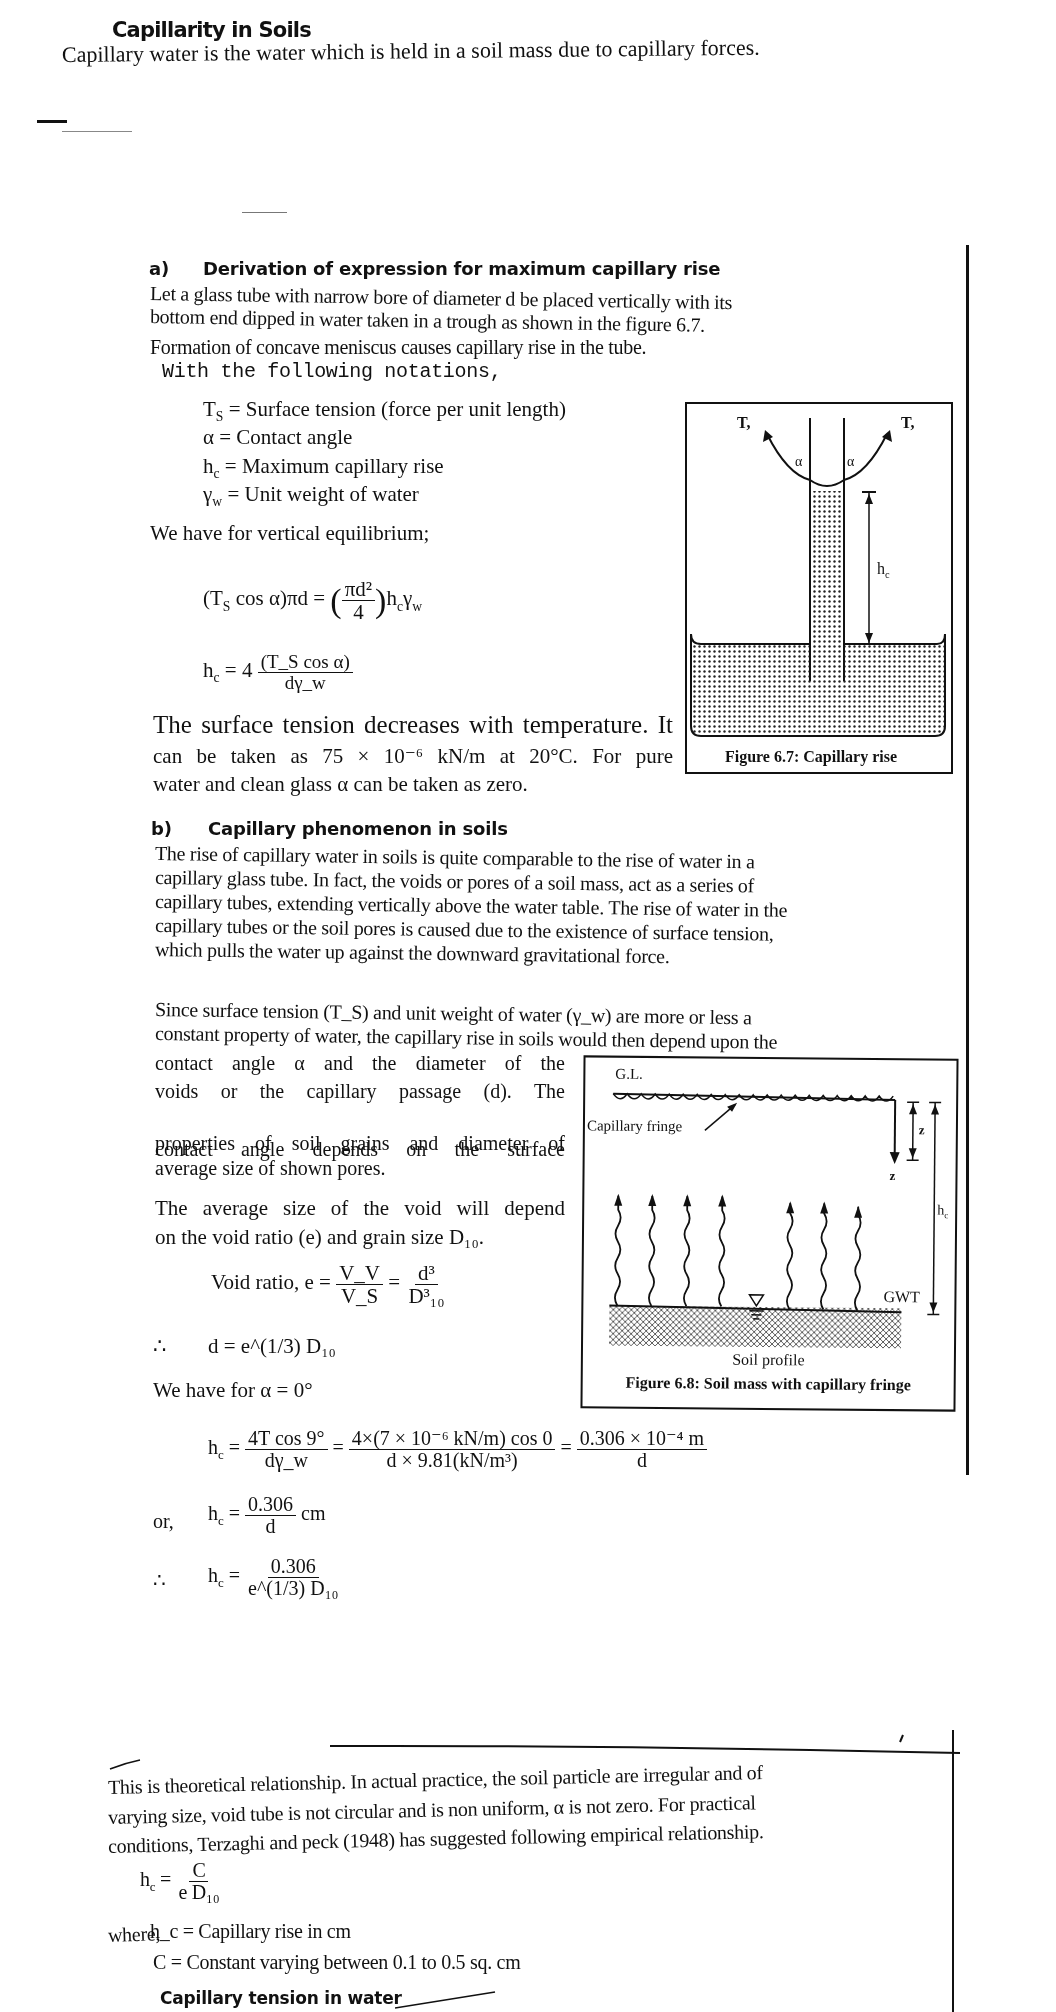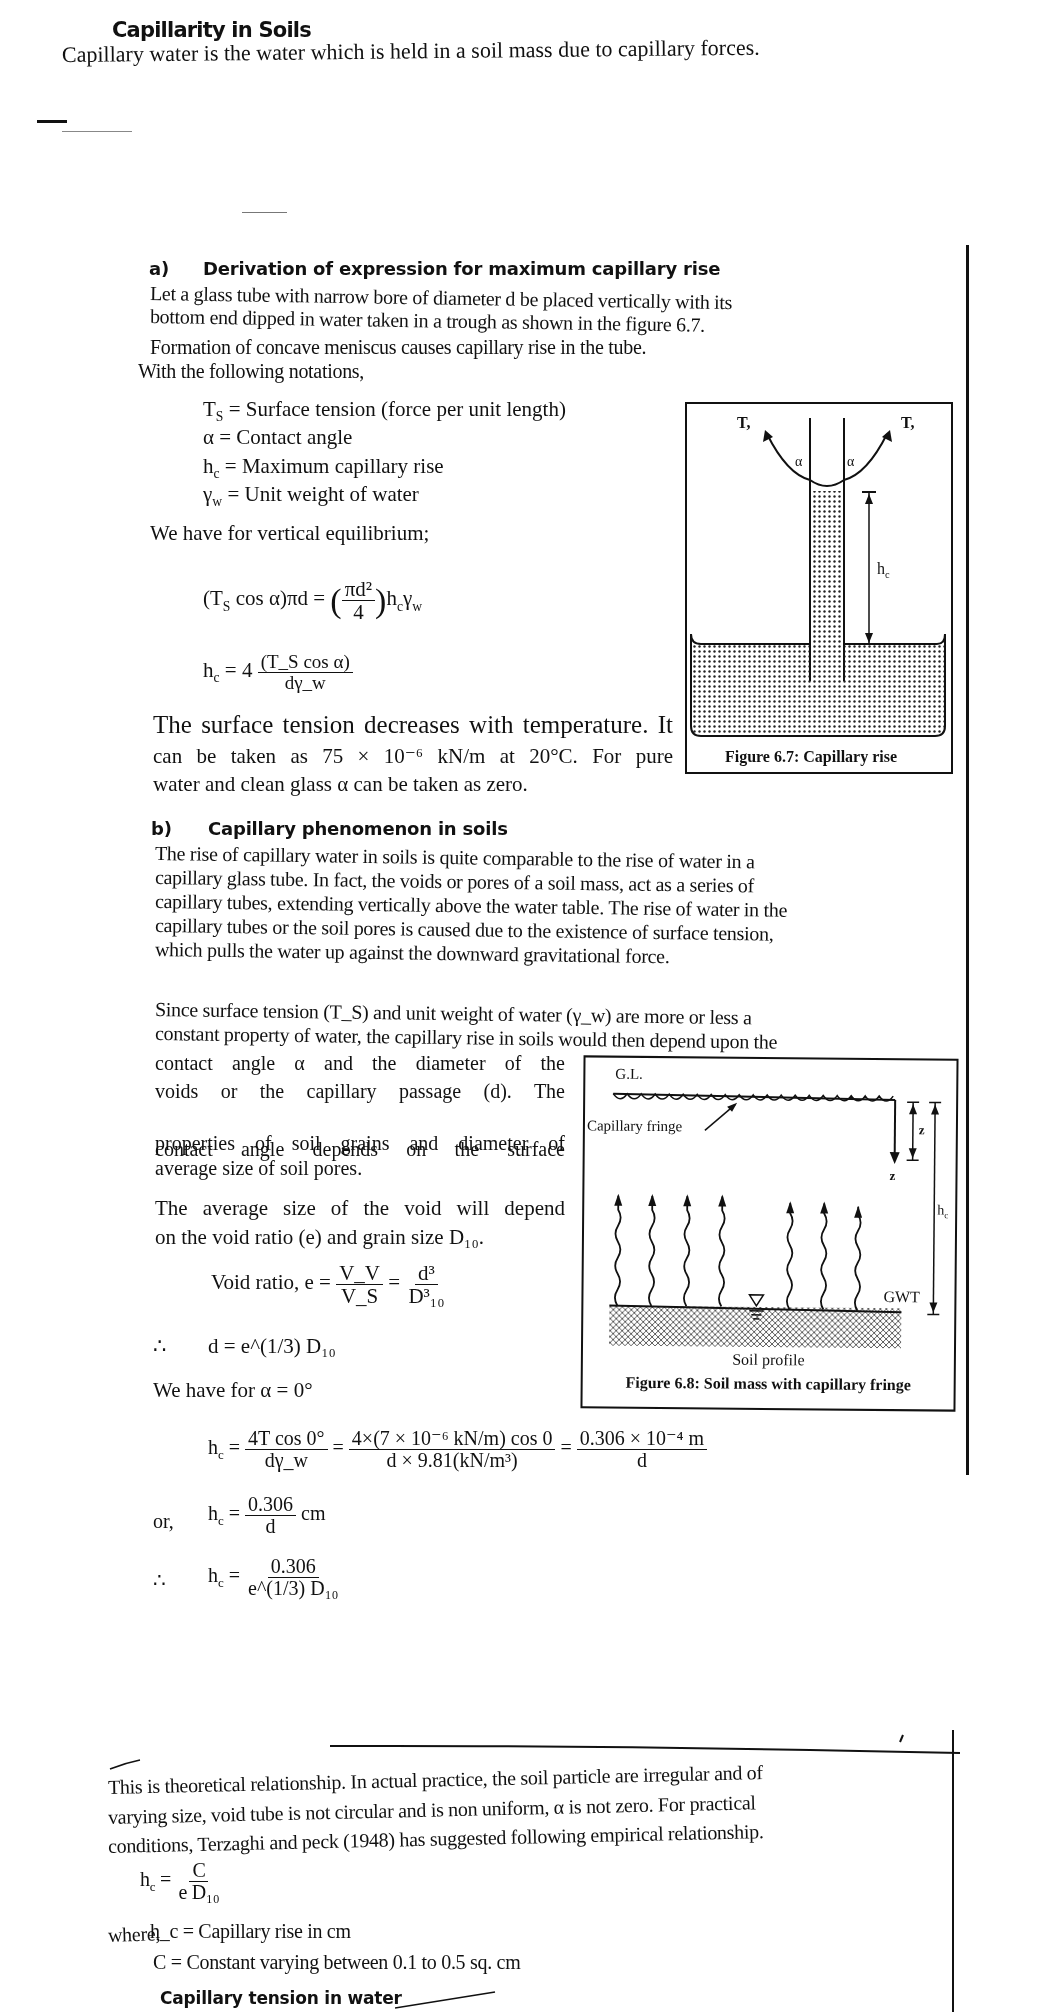--- a/index.html
+++ b/index.html
@@ -35,21 +35,21 @@
 
 <div class="abs vline" style="left:966px;top:245px;height:1230px;"></div>
 <div class="abs vline" style="left:952px;top:1730px;height:282px;width:2px;"></div>
 
 <div class="abs heading" style="left:149px;top:258px;">a)</div>
 <div class="abs heading" style="left:203px;top:258px;">Derivation of expression for maximum capillary rise</div>
 
 <div class="abs para cond" style="left:150px;top:282px;width:800px;transform:rotate(0.9deg);transform-origin:left;">Let a glass tube with narrow bore of diameter d be placed vertically with its</div>
 <div class="abs para cond" style="left:150px;top:305px;width:800px;transform:rotate(0.9deg);transform-origin:left;">bottom end dipped in water taken in a trough as shown in the figure 6.7.</div>
 <div class="abs para cond" style="left:150px;top:336px;">Formation of concave meniscus causes capillary rise in the tube.</div>
-<div class="abs para cond" style="left:138px;top:360px;">With the following notations,</div>
+<div class="abs para cond" style="left:162px;top:360px;font-family:Liberation Mono, monospace;">With the following notations,</div>
 
 <div class="abs para" style="left:203px;top:398px;font-size:21px;">
   <span>T</span><sub>S</sub><span> = Surface tension (force per unit length)</span>
 </div>
 <div class="abs para" style="left:203px;top:426px;font-size:21px;">
   <span>α</span><span> = Contact angle</span>
 </div>
 <div class="abs para" style="left:203px;top:455px;font-size:21px;">
   <span>h</span><sub>c</sub><span> = Maximum capillary rise</span>
 </div>
@@ -119,21 +119,21 @@
 <div class="abs para cond" style="left:155px;top:914px;width:800px;transform:rotate(0.8deg);transform-origin:left;">capillary tubes or the soil pores is caused due to the existence of surface tension,</div>
 <div class="abs para cond" style="left:155px;top:938px;transform:rotate(0.8deg);transform-origin:left;">which pulls the water up against the downward gravitational force.</div>
 
 <div class="abs para cond" style="left:155px;top:998px;width:800px;transform:rotate(0.8deg);transform-origin:left;">Since surface tension (T_S) and unit weight of water (γ_w) are more or less a</div>
 <div class="abs para cond" style="left:155px;top:1022px;width:800px;transform:rotate(0.8deg);transform-origin:left;">constant property of water, the capillary rise in soils would then depend upon the</div>
 
 <div class="abs para just" style="left:155px;top:1052px;width:410px;font-size:20px;">contact angle α and the diameter of the</div>
 <div class="abs para just" style="left:155px;top:1080px;width:410px;font-size:20px;">voids or the capillary passage (d). The</div>
 <div class="abs para just" style="left:155px;top:1106px;width:410px;font-size:20px;margin-top:32px;">contact angle depends on the surface</div>
 <div class="abs para just" style="left:155px;top:1132px;width:410px;font-size:20px;">properties of soil grains and diameter of</div>
-<div class="abs para" style="left:155px;top:1157px;font-size:20px;">average size of soil pores.</div>
+<div class="abs para" style="left:155px;top:1157px;font-size:20px;">average size of shown pores.</div>
 
 <div class="abs para just" style="left:155px;top:1197px;width:410px;font-size:21px;">The average size of the void will depend</div>
 <div class="abs para" style="left:155px;top:1226px;font-size:21px;">on the void ratio (e) and grain size D₁₀.</div>
 
 <div class="abs eq" style="left:211px;top:1262px;">
   <span>Void ratio, e = </span>
   <span class="frac">
       <span class="num">V_V</span>
       <span class="den">V_S</span>
     </span>
@@ -144,21 +144,21 @@
     </span>
 </div>
 
 <div class="abs eq" style="left:153px;top:1334px;">∴</div>
 <div class="abs eq" style="left:208px;top:1334px;">d = e^(1/3) D₁₀</div>
 <div class="abs eq" style="left:153px;top:1378px;">We have for α = 0°</div>
 
 <div class="abs eq" style="left:208px;top:1428px;font-size:20px;">
   <span>h<sub>c</sub> = </span>
   <span class="frac">
-      <span class="num">4T cos 0°</span>
+      <span class="num">4T cos 9°</span>
       <span class="den">dγ_w</span>
     </span>
   <span> = </span>
   <span class="frac">
       <span class="num">4×(7 × 10⁻⁶ kN/m) cos 0</span>
       <span class="den">d × 9.81(kN/m³)</span>
     </span>
   <span> = </span>
   <span class="frac">
       <span class="num">0.306 × 10⁻⁴ m</span>

